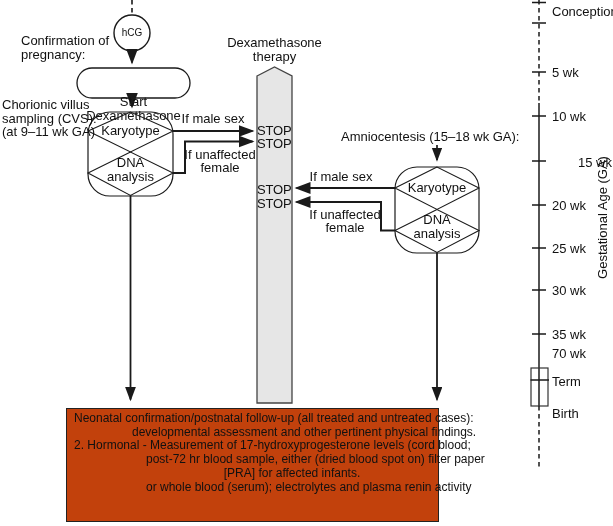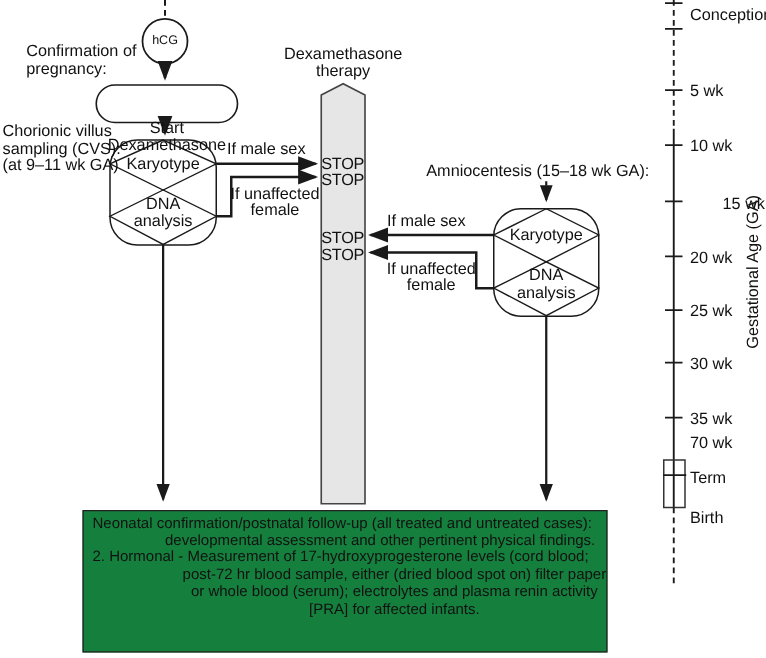--- a/index.html
+++ b/index.html
@@ -7,22 +7,22 @@
          font-family:"Liberation Sans",sans-serif;color:#111;}
   #diagram-svg{position:absolute;left:0;top:0;}
   .lbl{position:absolute;font-size:13px;line-height:13.5px;white-space:pre-line;}
   .ctr{text-align:center;}
   .nowrap{white-space:nowrap;}
   .stop{position:absolute;left:257px;width:34px;text-align:center;font-size:13px;
         letter-spacing:-0.2px;}
   .tick-lbl{position:absolute;left:552px;width:60px;font-size:13px;white-space:nowrap;}
   #ga-axis{position:absolute;left:522px;top:210px;width:160px;height:15px;
            text-align:center;font-size:13px;transform:rotate(-90deg);}
-  #footer-box{position:absolute;left:66px;top:408px;width:420px;height:114px;
-              border:1.4px solid #222;box-sizing:border-box;background:#15803d;
+  #footer-box{position:absolute;left:66px;top:408px;width:373px;height:114px;
+              border:1.4px solid #222;box-sizing:border-box;background:#c2410c;
               padding:3px 0 0 7px;font-size:12px;line-height:13.7px;}
   .fline{white-space:nowrap;}
   .ind1{margin-left:58px;}
   .ind2{margin-left:72px;text-align:center;}
 </style>
 </head>
 <body>
 
 <div id="stage">
 
@@ -105,17 +105,17 @@
   <div class="tick-lbl" style="top:374px;">Term</div>
   <div class="tick-lbl" style="top:406px;">Birth</div>
 
   <div id="ga-axis">Gestational Age (GA)</div>
 
   <div id="footer-box">
     <div class="fline">Neonatal confirmation/postnatal follow-up (all treated and untreated cases):</div>
     <div class="fline ind1">developmental assessment and other pertinent physical findings.</div>
     <div class="fline">2. Hormonal - Measurement of 17-hydroxyprogesterone levels (cord blood;</div>
     <div class="fline ind2">post-72 hr blood sample, either (dried blood spot on) filter paper</div>
+    <div class="fline ind2">[PRA] for affected infants.</div>
     <div class="fline ind2">or whole blood (serum); electrolytes and plasma renin activity</div>
-    <div class="fline ind2">[PRA] for affected infants.</div>
   </div>
 
 </div>
 
 </body></html>

